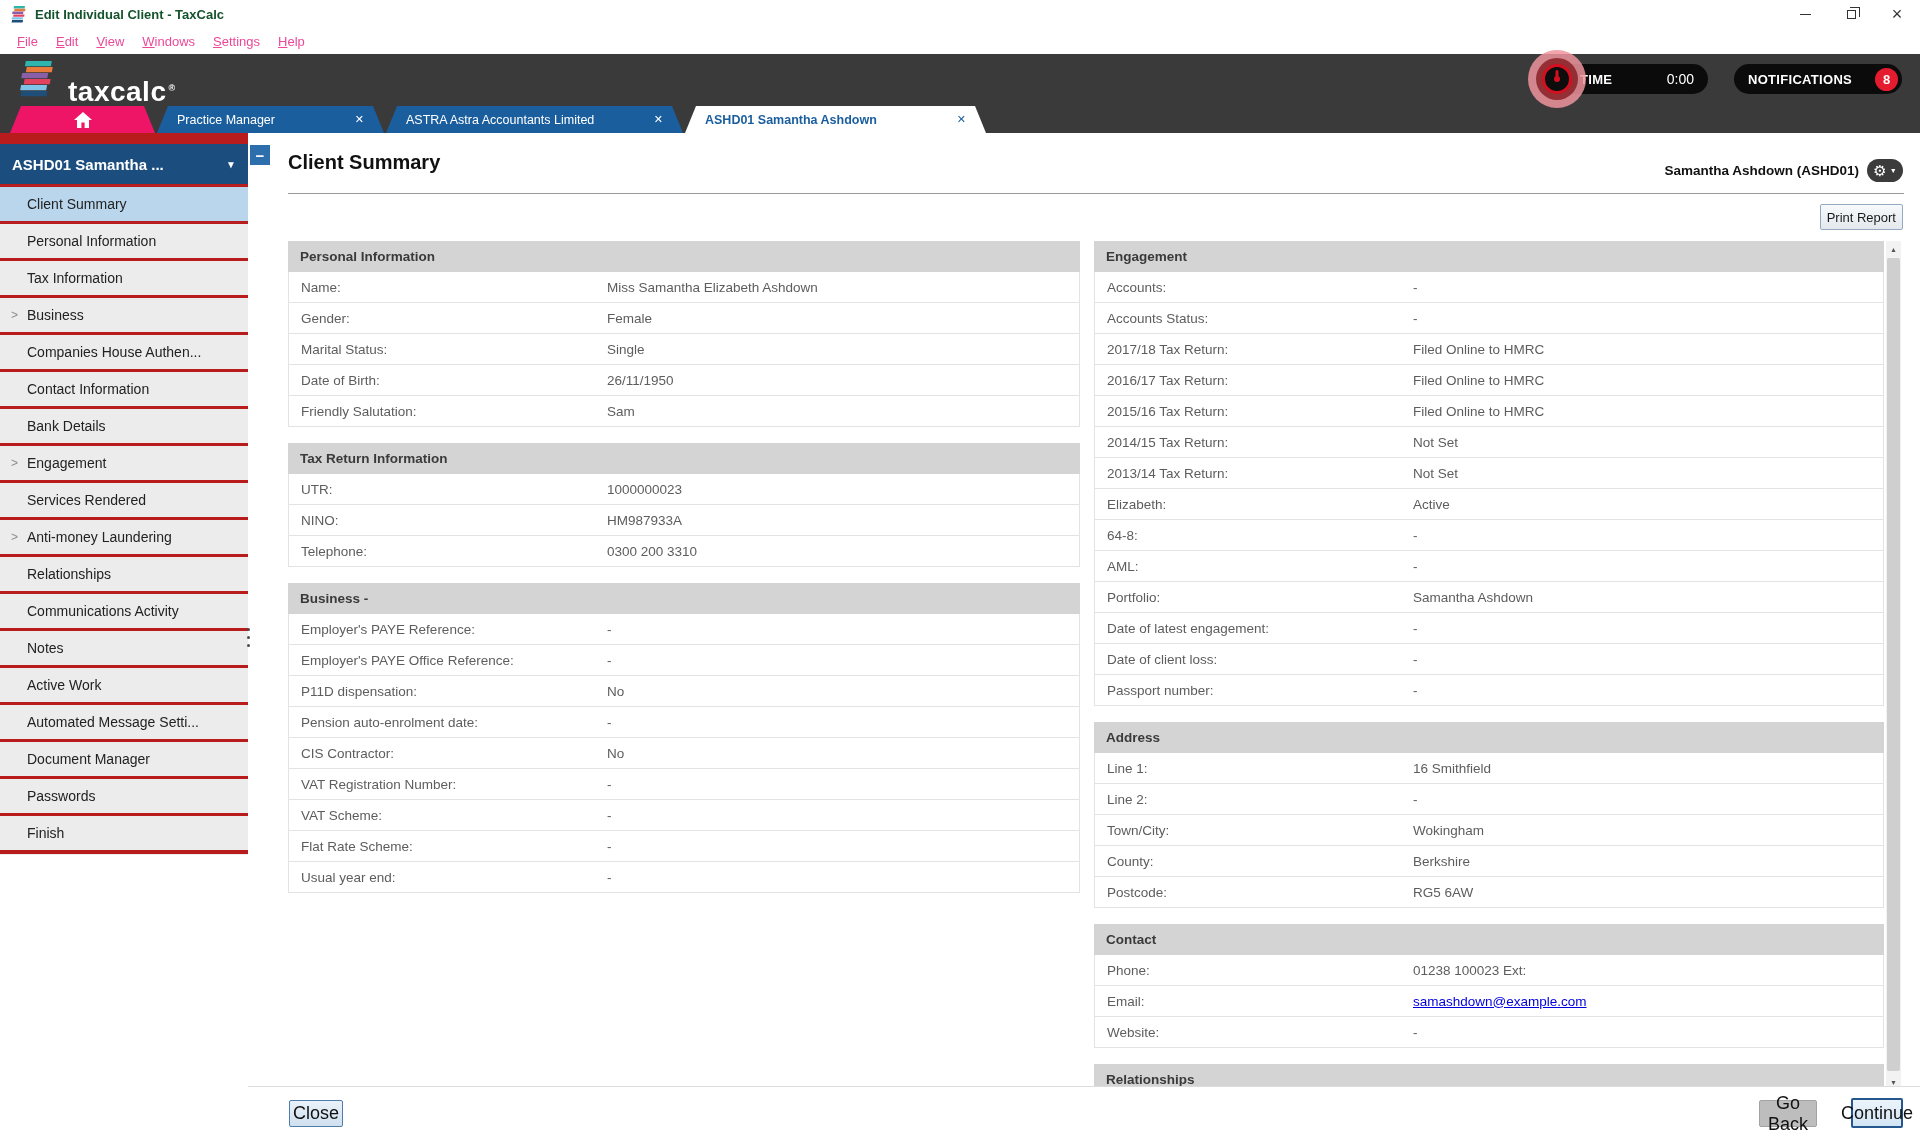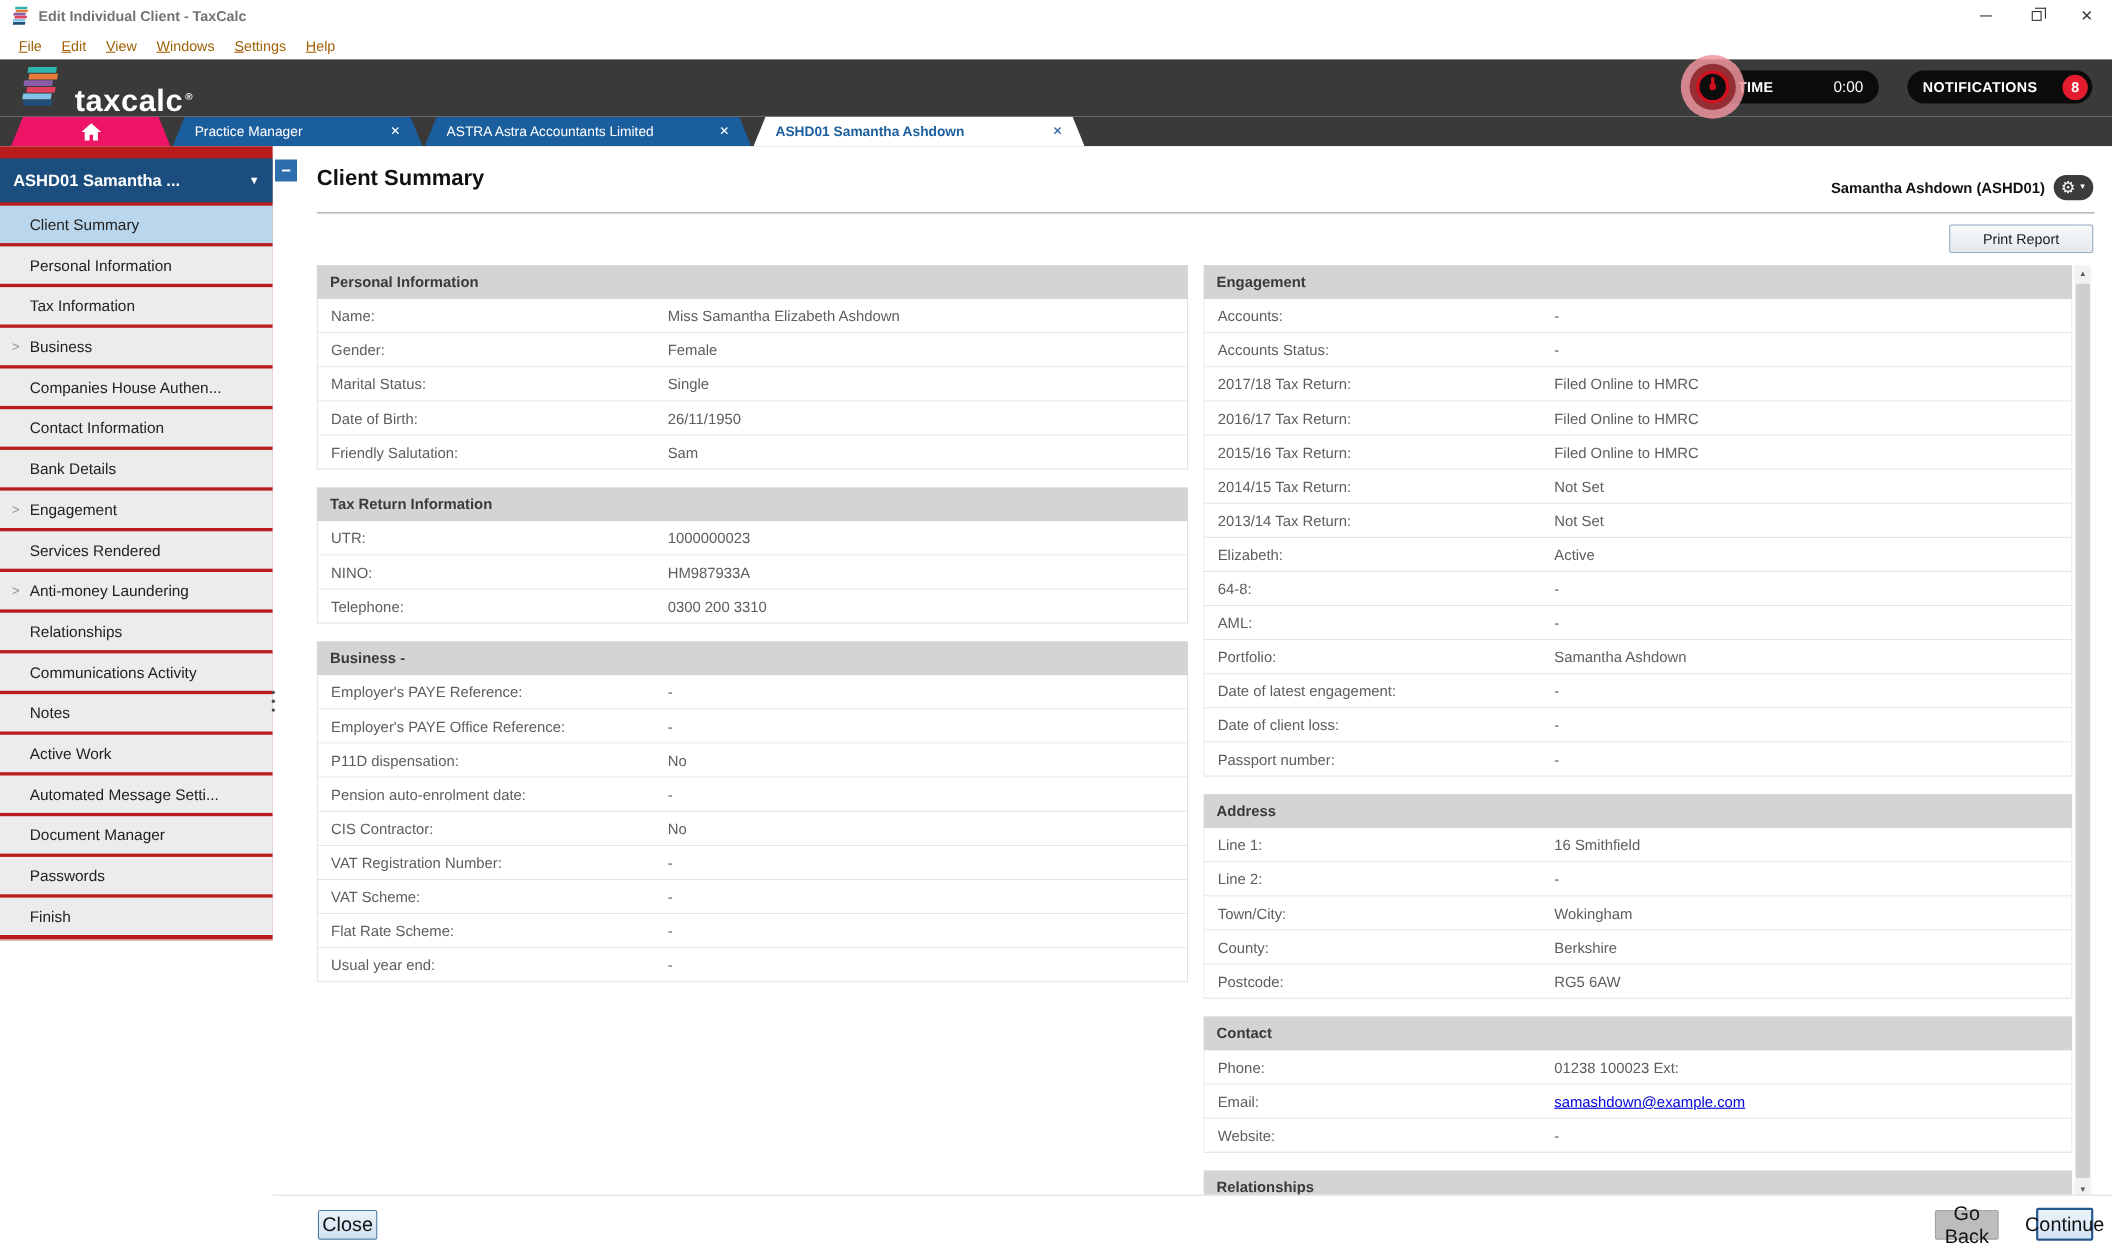--- a/index.html
+++ b/index.html
@@ -3,33 +3,33 @@
 <meta charset="utf-8">
 <style>
   * { margin:0; padding:0; box-sizing:border-box; }
   html,body { width:1920px; height:1140px; overflow:hidden; background:#fff;
     font-family:"Liberation Sans","DejaVu Sans",sans-serif; }
   #stage { position:relative; width:1920px; height:1140px; background:#fff; }
 
   
   .titlebar { position:absolute; left:0; top:0; width:1920px; height:28px; background:#fff;
     display:flex; align-items:center; padding-left:10px; }
-  .titlebar .ttl { font-size:13px; color:#737373; margin-left:8px; font-weight:bold; }
+  .titlebar .ttl { font-size:13px; color:#14532d; margin-left:8px; font-weight:bold; }
   .wincontrols { position:absolute; right:0; top:0; height:28px; display:flex; }
   .wc { width:46px; height:28px; display:flex; align-items:center; justify-content:center;
     color:#333; font-size:15px; cursor:default; }
   .wc .minbar { width:11px; height:1px; background:#333; }
   .wc .restore { width:9px; height:9px; border:1px solid #333; position:relative; background:#fff; }
   .wc .restore:before { content:""; position:absolute; left:2px; top:-4px; width:9px; height:9px;
     border:1px solid #333; border-left:none; border-bottom:none; }
 
   
   .menubar { position:absolute; left:0; top:28px; width:1920px; height:26px; background:#fff;
     display:flex; align-items:center; padding-left:8px; }
-  .menu-item { font-size:13px; color:#a16207; padding:3px 9px; cursor:default; }
+  .menu-item { font-size:13px; color:#ec4899; padding:3px 9px; cursor:default; }
   .menu-item u { text-decoration:underline; }
 
   
   .darkbar { position:absolute; left:0; top:54px; width:1920px; height:52px; background:#3a3a3a; }
   .brand { position:absolute; left:16px; top:6px; display:flex; align-items:flex-start; }
   .brand-text { color:#fff; font-size:28px; font-weight:bold; letter-spacing:.5px; margin-left:10px; line-height:56px; }
   .brand-reg { color:#fff; font-size:9px; vertical-align:super; margin-left:2px; }
 
   .pill { position:absolute; top:64px; height:30px; width:168px; background:#0b0b0b; border-radius:15px;
     display:flex; align-items:center; color:#fff; z-index:5; }
@@ -88,21 +88,21 @@
   
   .content { position:absolute; left:248px; top:133px; width:1672px; height:1007px; background:#fff; }
   .page-title { position:absolute; left:40px; top:18px; font-size:20px; font-weight:bold; color:#111; }
   .client-ref-row { position:absolute; right:17px; top:26px; display:flex; align-items:center; }
   .client-ref { font-size:13.5px; font-weight:bold; color:#111; margin-right:8px; }
   .gear-btn { width:36px; height:23px; background:#3c3c3c; border-radius:12px; display:flex;
     align-items:center; justify-content:center; color:#fff; cursor:pointer; }
   .gear-btn .g { font-size:15px; line-height:1; }
   .gear-btn .dd { font-size:7px; margin-left:3px; }
   .head-sep { position:absolute; left:40px; right:16px; top:60px; height:1px; background:#9a9a9a; }
-  .print-btn { position:absolute; right:17px; top:71px; height:26px; padding:0 30px; font-size:13px;
+  .print-btn { position:absolute; right:17px; top:71px; height:26px; padding:0 6px; font-size:13px;
     color:#1a1a1a; background:linear-gradient(#f7f9fb,#e4e9ee); border:1px solid #94aac2;
     border-radius:2px; cursor:pointer; }
 
   .left-col  { position:absolute; left:40px;  top:108px; width:792px; }
   .right-col { position:absolute; left:846px; top:108px; width:790px; height:847px; overflow:hidden; }
 
   .section { margin-bottom:16px; }
   .section-header { height:31px; background:#d4d4d4; display:flex; align-items:center;
     padding-left:12px; font-size:13.5px; font-weight:bold; color:#3a3a3a; }
   .section-body { border-left:1px solid #e3e3e3; border-right:1px solid #e3e3e3; }

